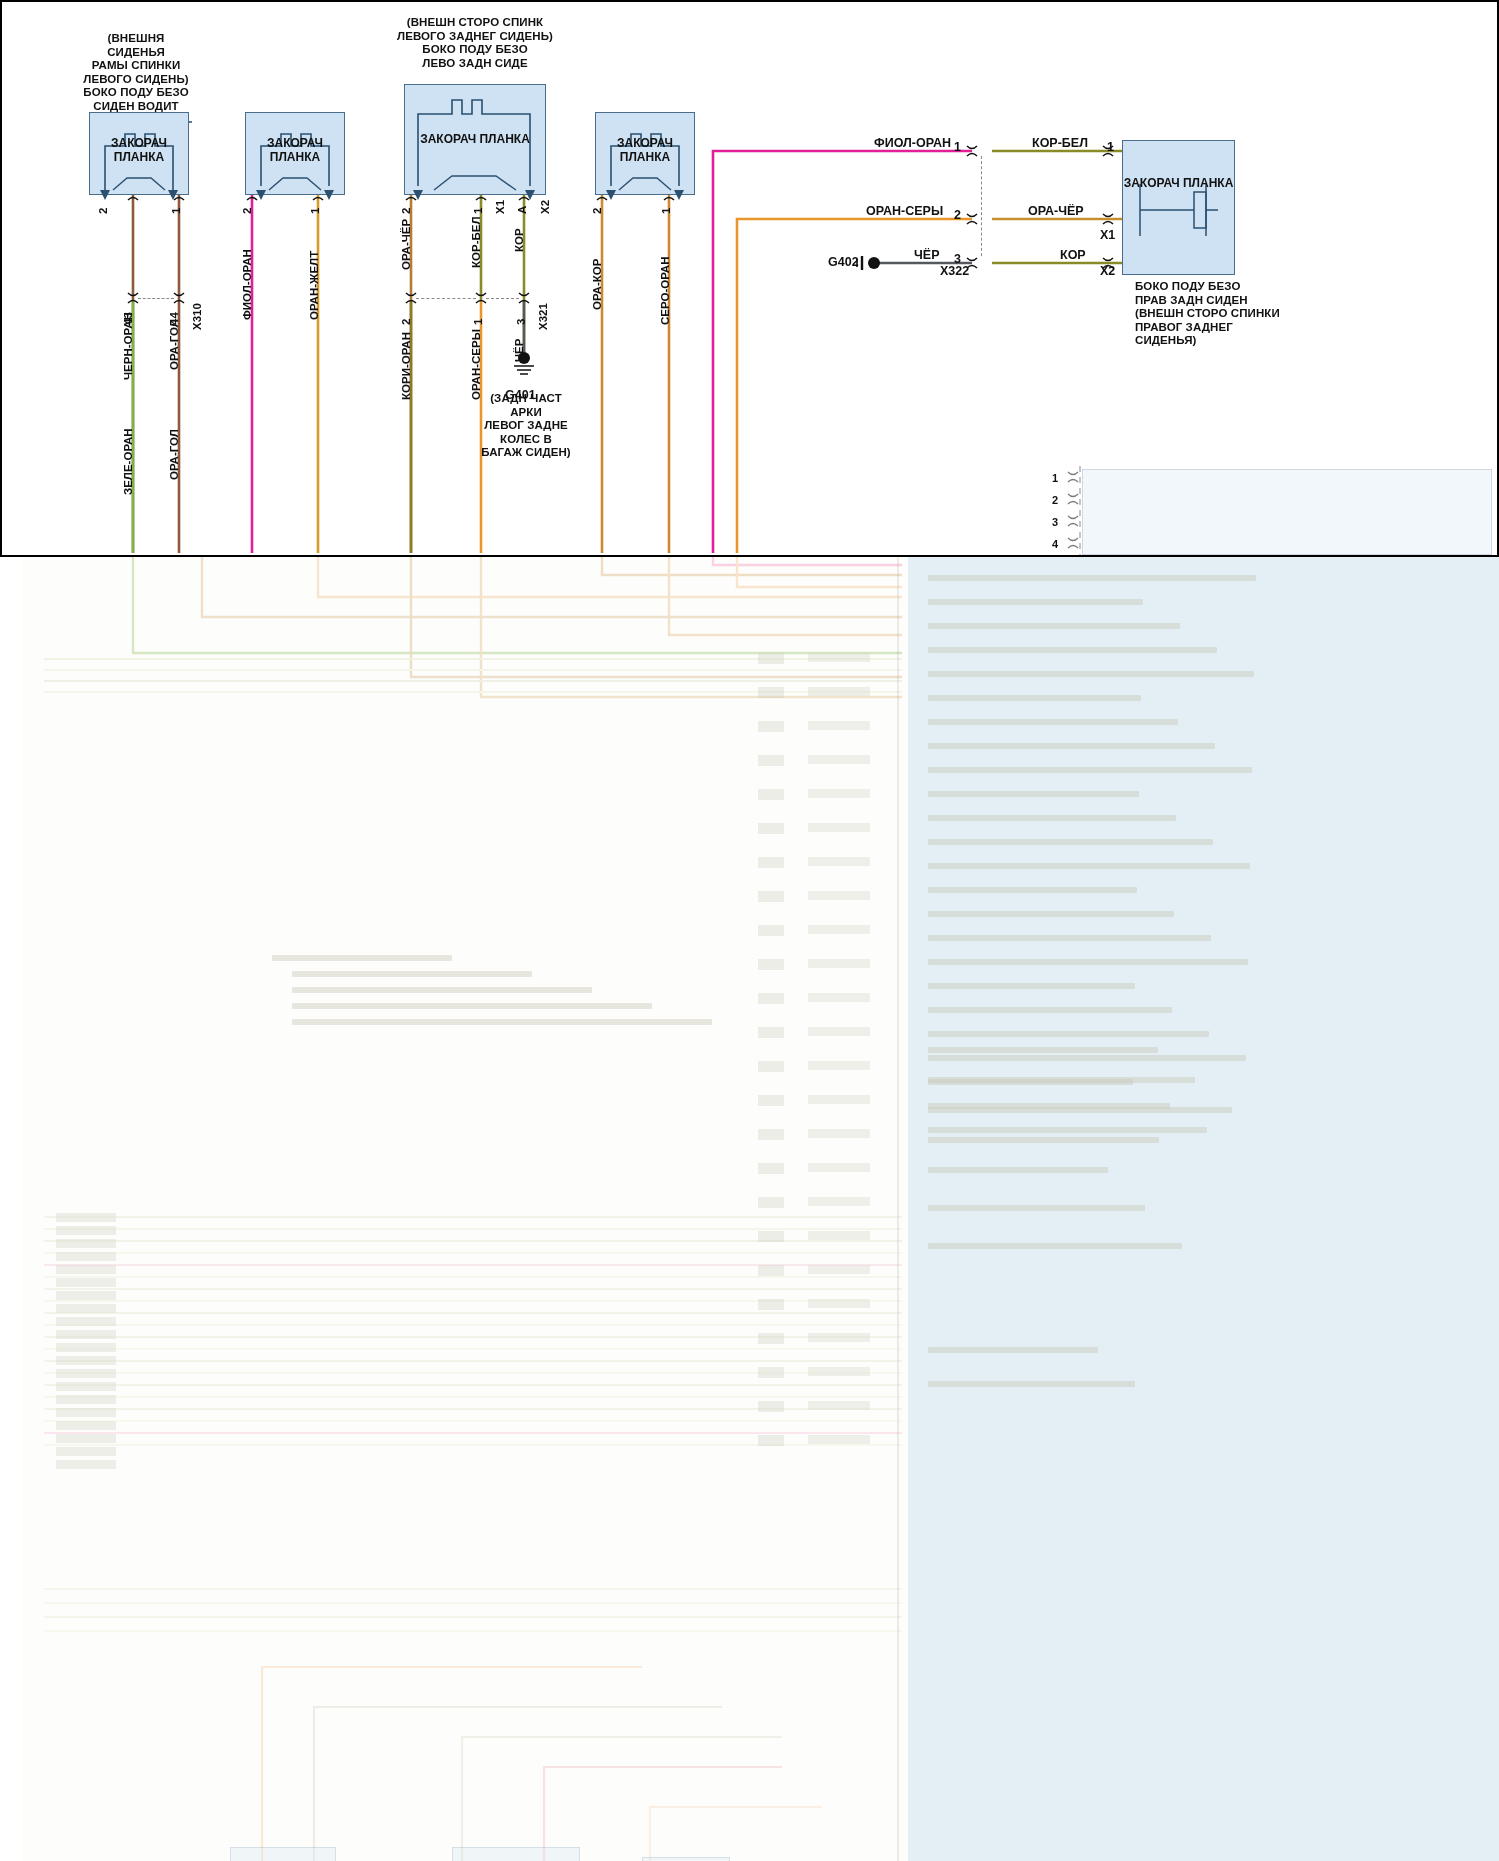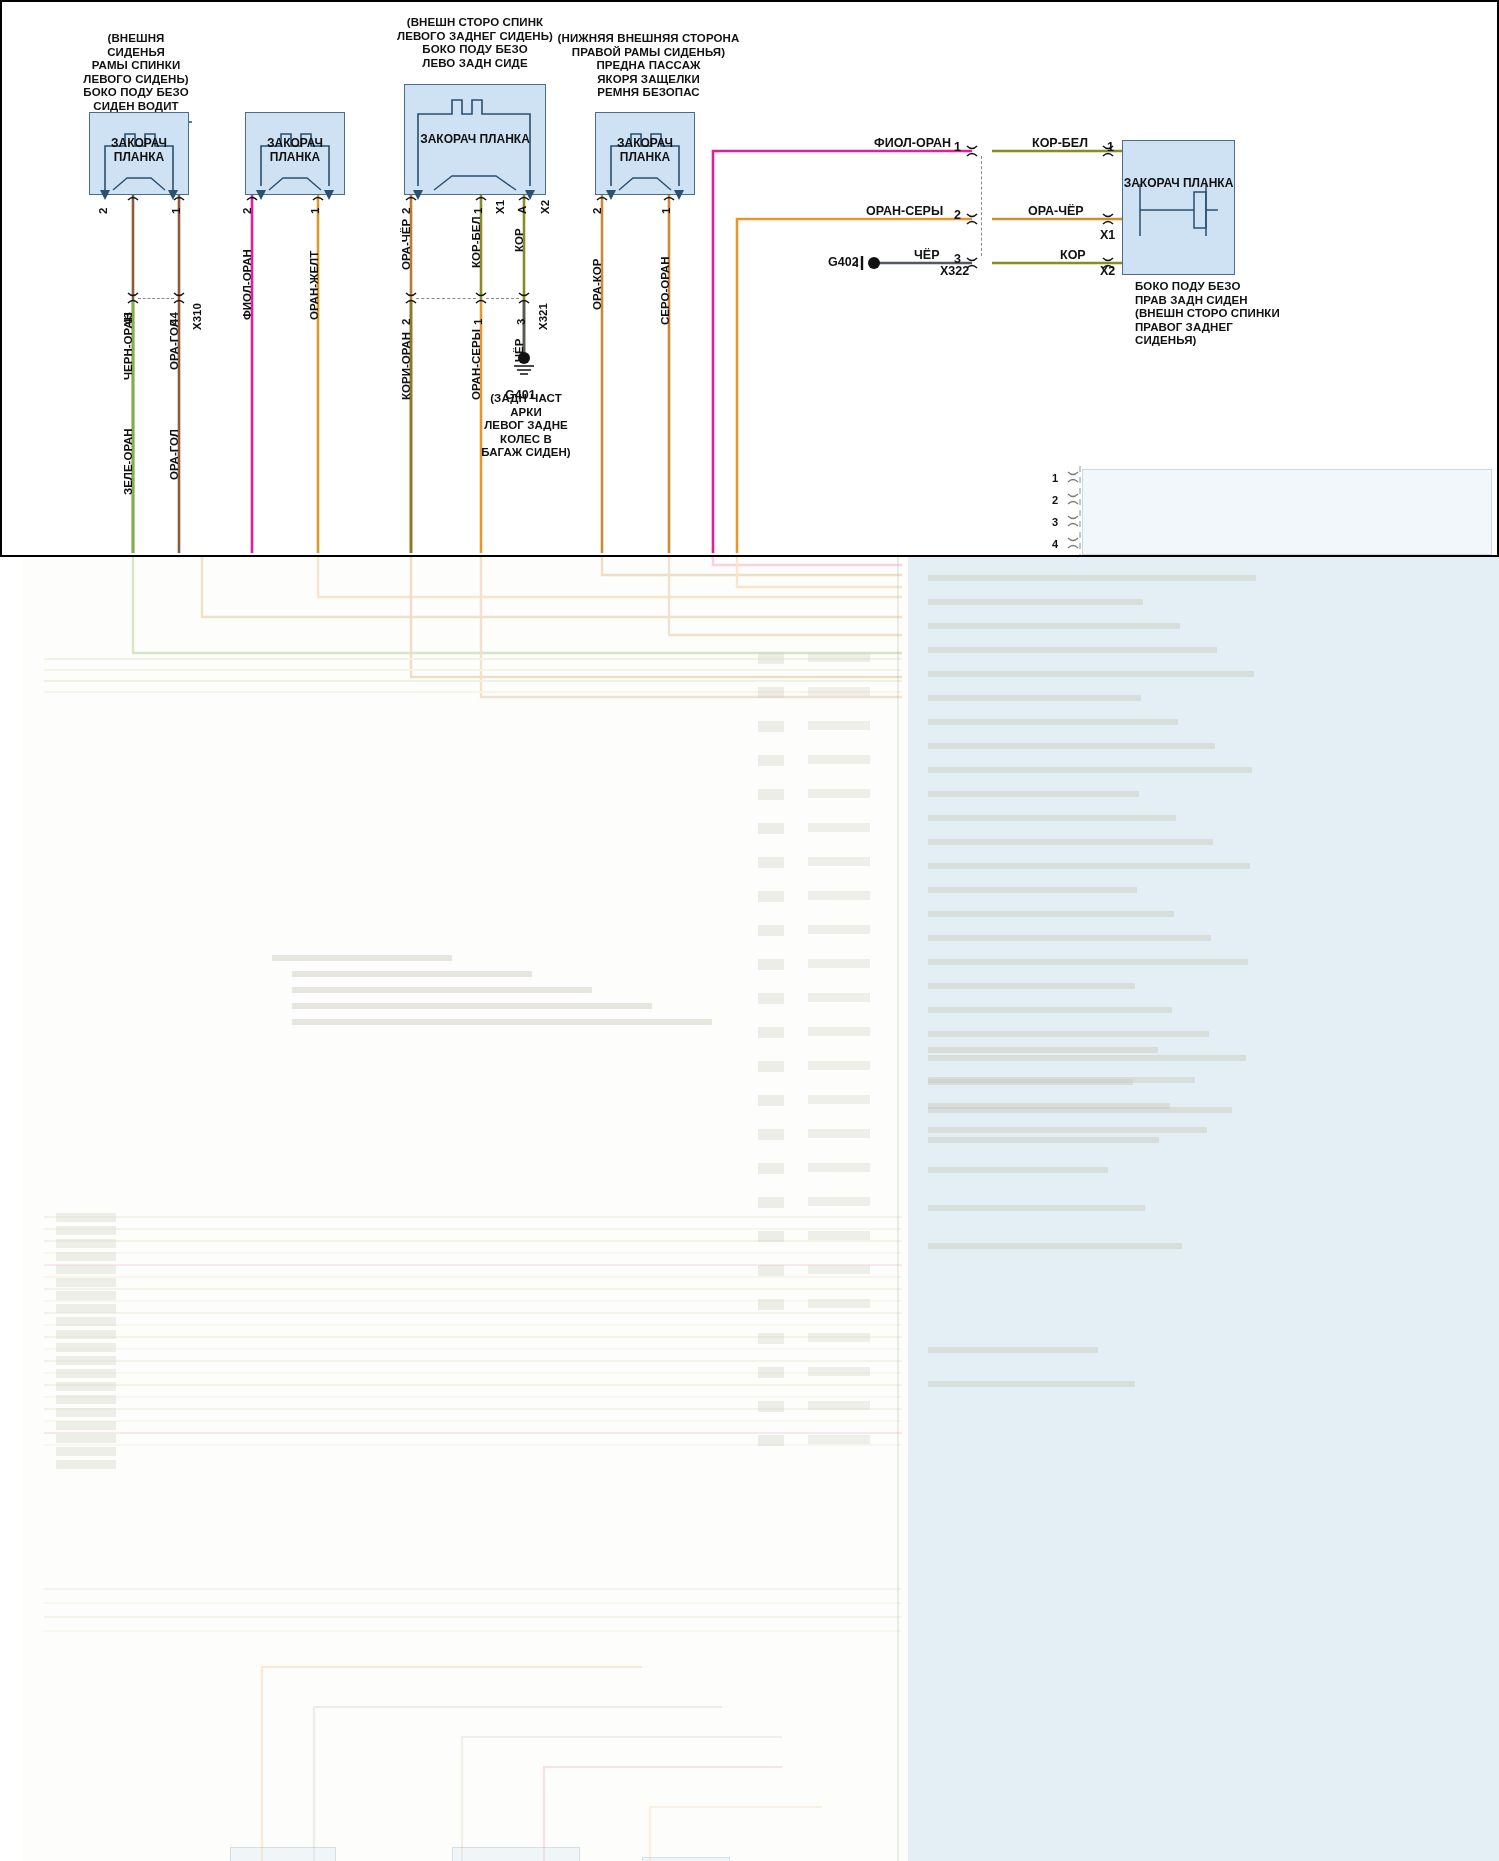--- a/index.html
+++ b/index.html
@@ -200,25 +200,20 @@
     <div class="vlabel" style="left:400px;top:400px;">КОРИ-ОРАН</div>
     <div class="vlabel" style="left:470px;top:400px;">ОРАН-СЕРЫ</div>
     <div class="vlabel" style="left:513px;top:362px;">ЧЁР</div>
     <div class="hlabel" style="left:505px;top:388px;">G401</div>
     <div class="cap" style="left:466px;top:392px;width:120px;">(ЗАДН ЧАСТ
 АРКИ
 ЛЕВОГ ЗАДНЕ
 КОЛЕС В
 БАГАЖ СИДЕН)</div>
 
-    <div class="cap" style="left:556px;top:32px;width:185px;">(НИЖНЯЯ ВНЕШНЯЯ СТОРОНА
-ПРАВОЙ РАМЫ СИДЕНЬЯ)
-ПРЕДНА ПАССАЖ
-ЯКОРЯ ЗАЩЕЛКИ
-РЕМНЯ БЕЗОПАС</div>
     <div class="box" style="left:595px;top:112px;width:100px;height:83px;"></div>
     <svg class="ov" style="left:595px;top:112px;" width="100" height="83">
       <path d="M16,74 L16,34 L36,34 L36,22 L46,22 L46,34 L56,34 L56,22 L66,22 L66,34 L84,34 L84,74" stroke="#2b5070" stroke-width="1.6" fill="none"></path>
       <path d="M24,78 L38,66 L62,66 L76,78" stroke="#2b5070" stroke-width="1.4" fill="none"></path>
       <polygon points="11,78 21,78 16,88" fill="#2b5070"></polygon>
       <polygon points="79,78 89,78 84,88" fill="#2b5070"></polygon>
     </svg>
     <div class="boxlbl" style="left:595px;top:136px;width:100px;">ЗАКОРАЧ
 ПЛАНКА</div>
     <div class="pin" style="left:591px;top:214px;">2</div>

